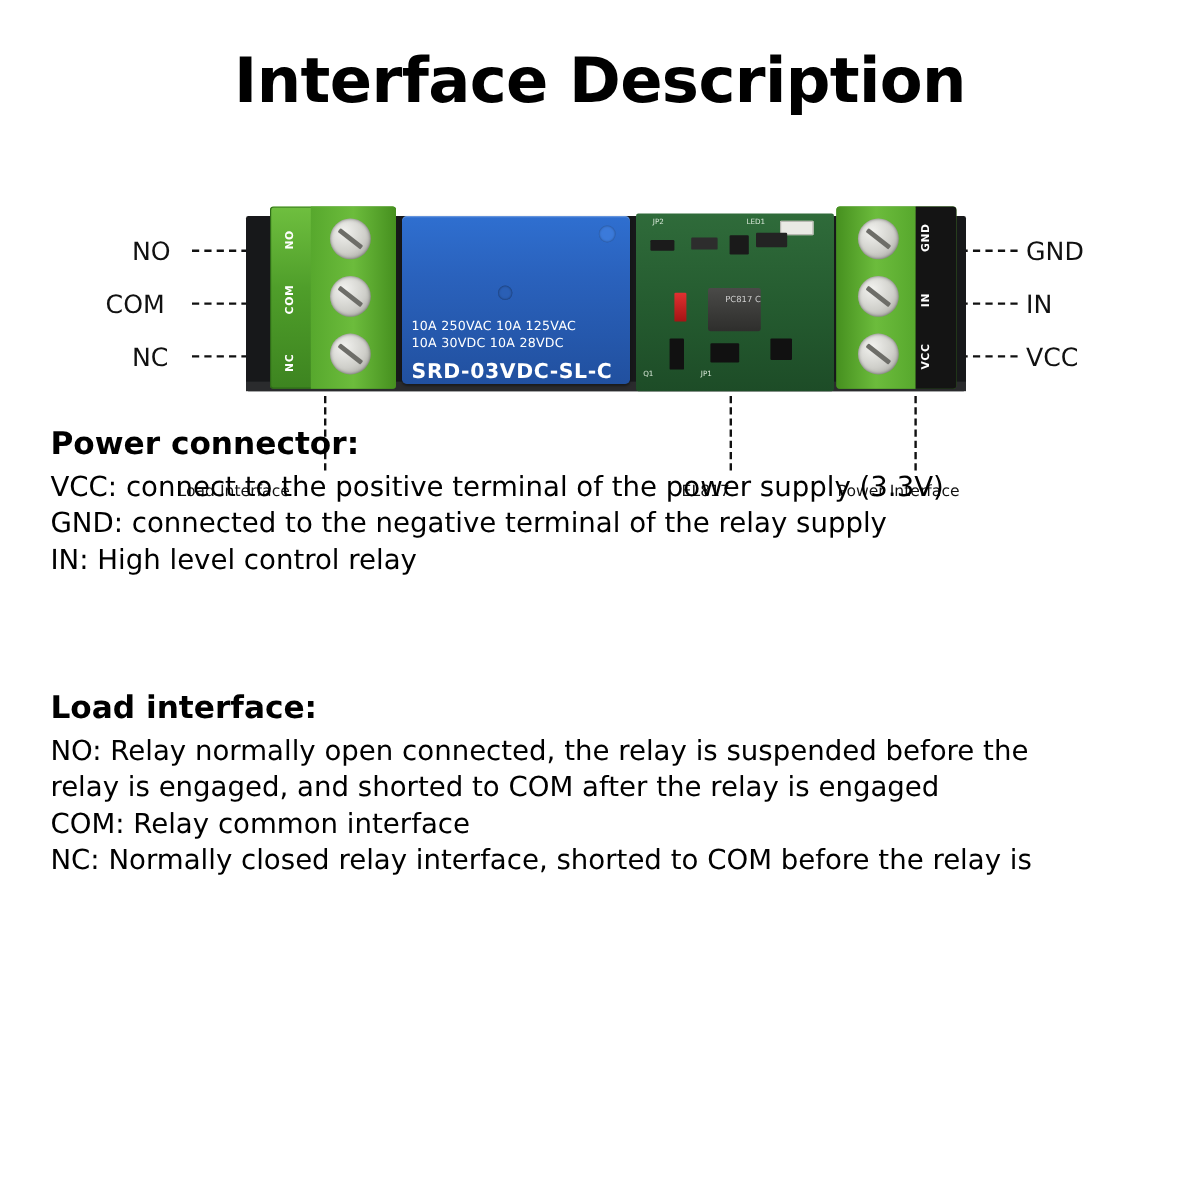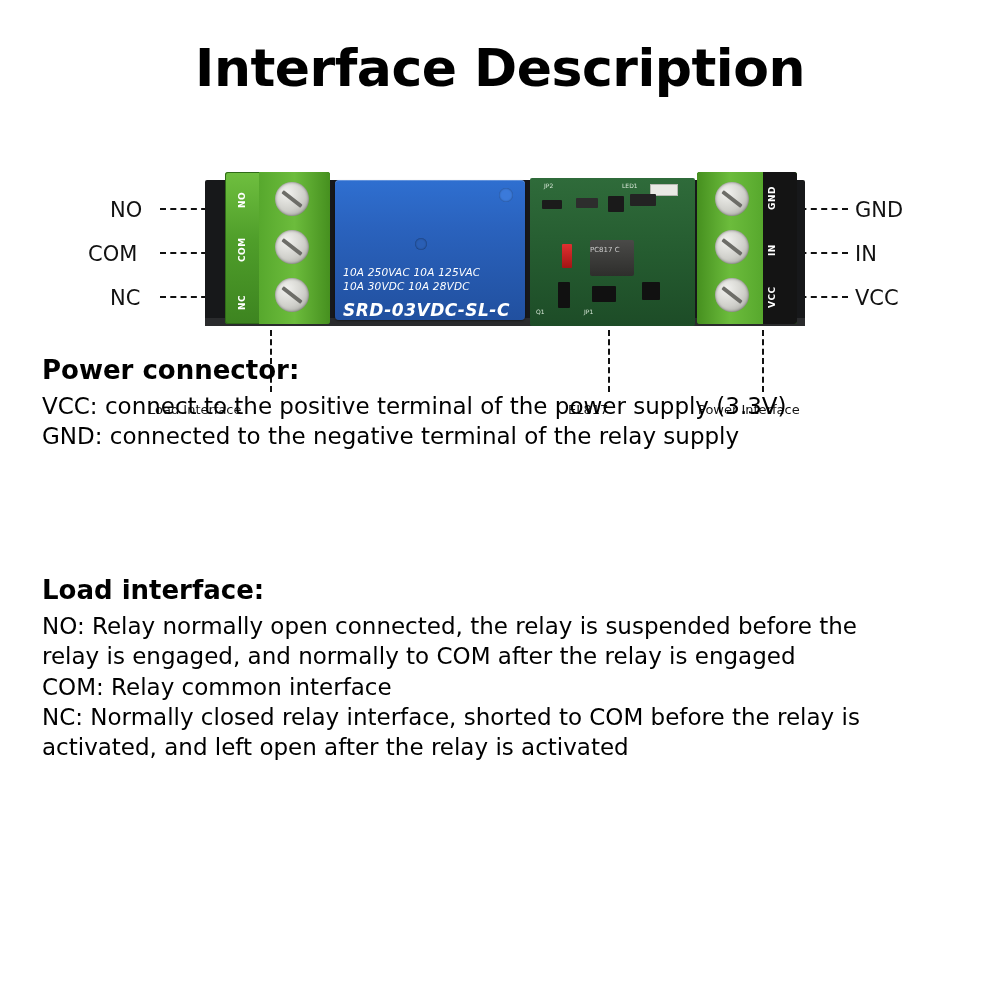--- a/index.html
+++ b/index.html
@@ -79,38 +79,38 @@
   .relay .dot {
     position:absolute; right:12px; top:8px; width:14px; height:14px;
     border-radius:50%; background:#3b7ada; box-shadow: inset 0 0 2px rgba(0,0,0,.5);
   }
   .relay .dot2 {
     position:absolute; left:80px; top:58px; width:12px; height:12px;
     border-radius:50%; background:#2a5fb5; box-shadow: inset 0 0 2px rgba(0,0,0,.6);
   }
   .relay .txt {
     position:absolute; left:8px; color:#ffffff; font-size:10.5px;
-    font-family:"DejaVu Sans", sans-serif; letter-spacing:0.2px;font-style:italic;
+    font-family:"DejaVu Sans", sans-serif; letter-spacing:0.2px;
   }
   .relay .r1 { top:86px; }
   .relay .r2 { top:100px; }
   .relay .r3 { top:120px; font-size:17px; font-weight:bold; letter-spacing:0.5px; }
 
   
   .greenpcb {
     position:absolute; left:325px; top:8px; width:165px; height:148px;
     background:linear-gradient(180deg,#2f6b3a 0%, #255c30 50%, #1d4c27 100%);
     border-radius:2px;
   }
   .comp { position:absolute; border-radius:1px; }
   .chip {
     position:absolute; left:60px; top:62px; width:44px; height:36px;
     background:linear-gradient(180deg,#4a4a48 0%, #2e2e2c 100%);
     border-radius:2px;
-    color:#cfcfcf; font-size:7px; text-align:left; line-height:1.3; padding-top:6px;
+    color:#cfcfcf; font-size:7px; text-align:right; line-height:1.3; padding-top:6px;
     box-sizing:border-box;
   }
   .silk { position:absolute; color:#d6e6d6; font-size:6px; font-family:"DejaVu Sans", sans-serif; }
   .led-red {
     position:absolute; left:32px; top:66px; width:10px; height:24px;
     background:linear-gradient(180deg,#e03030 0%, #a41414 100%); border-radius:1px;
   }
   .cap-blk {
     position:absolute; background:#111; border-radius:1px;
   }
@@ -248,22 +248,22 @@
       <div class="pin-label" style="left:70px; top:84px;">IN</div>
       <div class="pin-label" style="left:70px; top:136px;">VCC</div>
     </div>
   </div>
 </div>
 
 <div class="body-text" id="power-section">
   <div class="sec-head">Power connector:</div>
   <p class="sec-line">VCC: connect to the positive terminal of the power supply (3.3V)</p>
   <p class="sec-line">GND: connected to the negative terminal of the relay supply</p>
+  <p class="sec-line">IN: High level control relay</p>
 </div>
 
 <div class="body-text" id="load-section">
   <div class="sec-head">Load interface:</div>
   <p class="sec-line">NO: Relay normally open connected, the relay is suspended before the</p>
-  <p class="sec-line">relay is engaged, and normally to COM after the relay is engaged</p>
+  <p class="sec-line">relay is engaged, and shorted to COM after the relay is engaged</p>
   <p class="sec-line">COM: Relay common interface</p>
   <p class="sec-line">NC: Normally closed relay interface, shorted to COM before the relay is</p>
-  <p class="sec-line">activated, and left open after the relay is activated</p>
 </div>
 
 </body></html>

